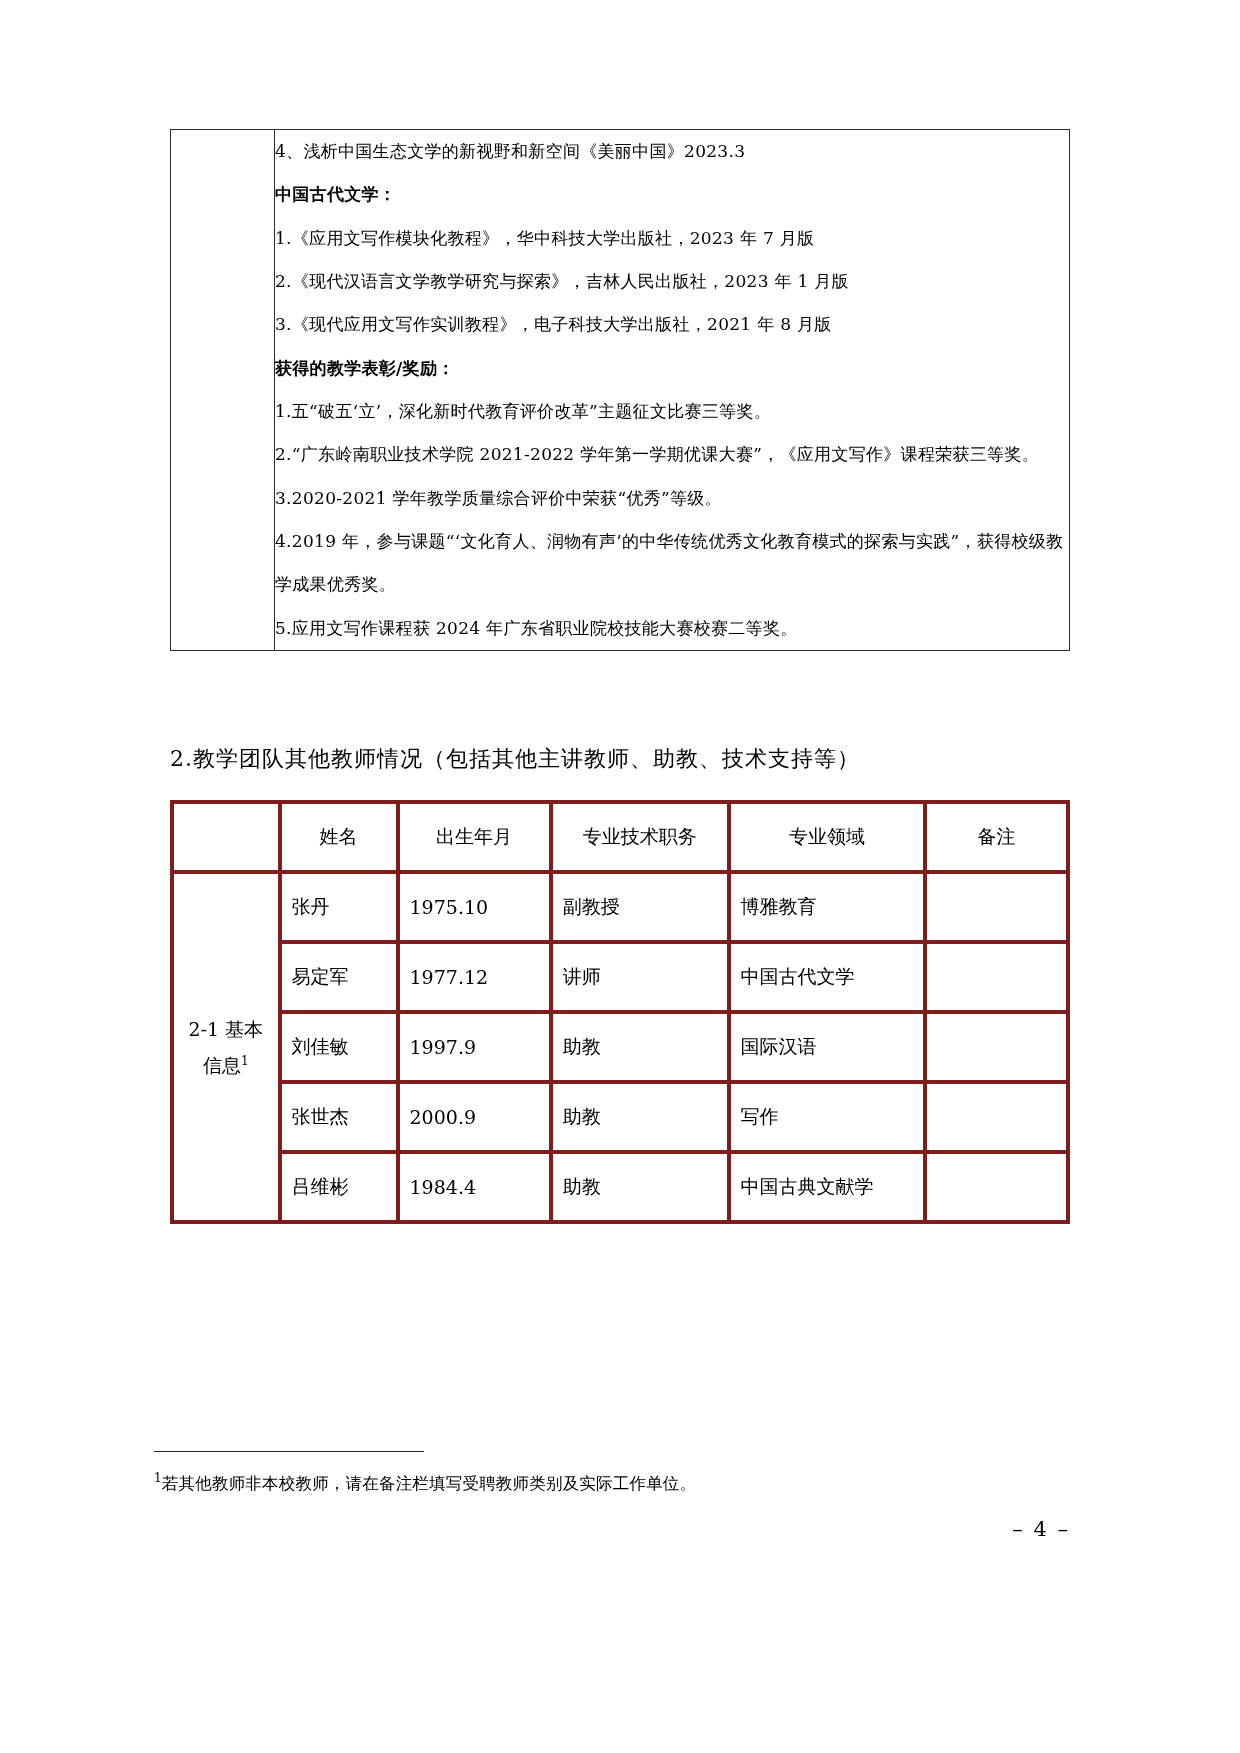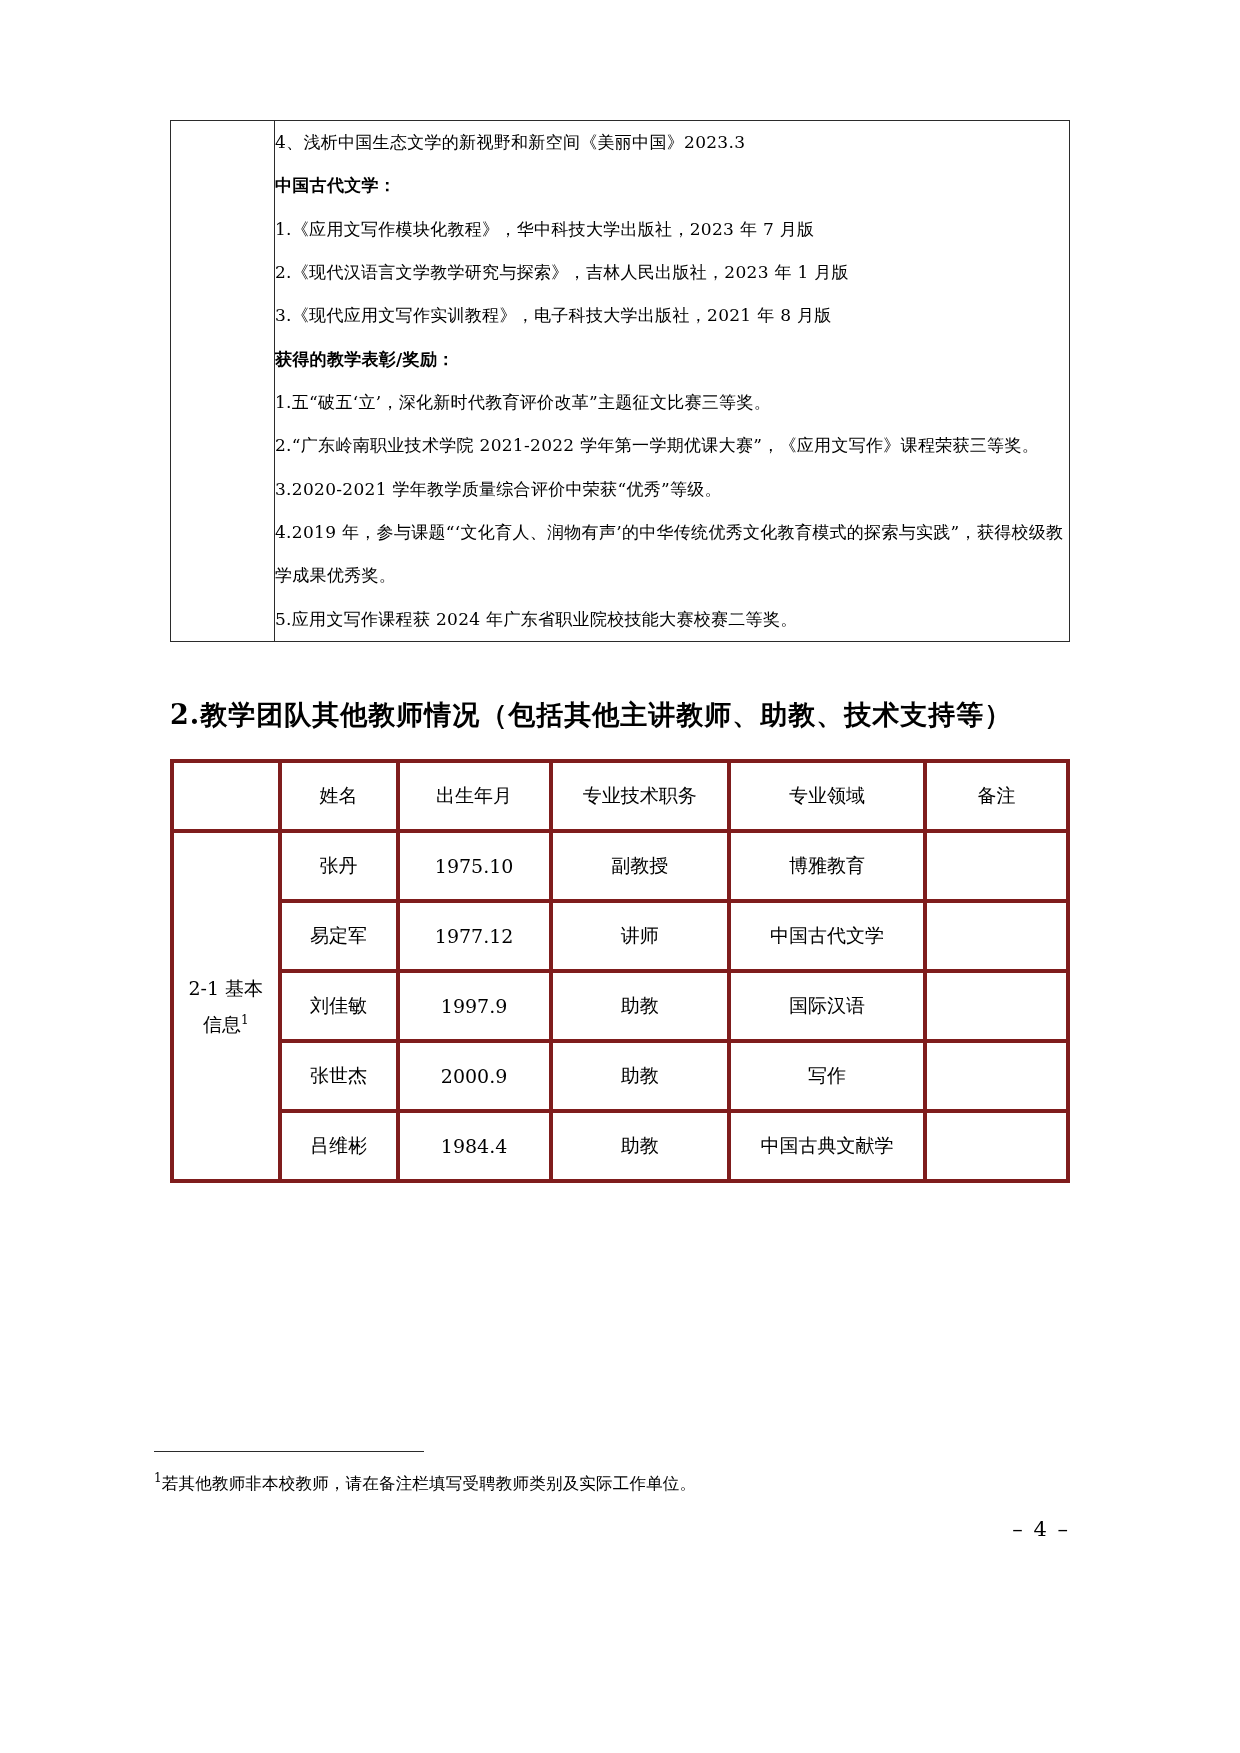--- a/index.html
+++ b/index.html
@@ -20,20 +20,21 @@
     height: 1753px;
     box-sizing: border-box;
     padding: 120px 170px 0 170px;
   }
 
   
   table.doc-table {
     border-collapse: collapse;
     width: 100%;
     table-layout: fixed;
+    margin-top: 9px;
   }
   table.doc-table td {
     border: 1px solid #2b2b2b;
     vertical-align: top;
     padding: 0;
   }
   .left-spacer-cell {
     width: 104px;
   }
   .content-cell {
@@ -45,23 +46,23 @@
     letter-spacing: 0.3px;
     margin: 0;
     white-space: normal;
   }
   .para.bold {
     font-weight: bold;
   }
 
   
   .section-heading {
-    font-size: 27px;
-    font-weight: bold;
-    margin: 55px 0 26px 0;
+    font-size: 22px;
+    font-weight: normal;
+    margin: 93px 0 26px 0;
     letter-spacing: 1px;
   }
 
   
   table.team-table {
     border-collapse: collapse;
     width: 100%;
     table-layout: fixed;
   }
   table.team-table td {
@@ -76,21 +77,21 @@
   .col-title { width: 172px; }
   .col-field { width: 190px; }
   .col-note { width: 138px; }
 
   td.head {
     text-align: center;
     font-weight: normal;
     font-size: 20px;
   }
   td.cell {
-    text-align: center;
+    text-align: left;
     padding-left: 14px;
     margin-left: 29px;
   }
   sup.fn {
     font-size: 12px;
     vertical-align: super;
   }
 
   
   .footnote-wrap {

